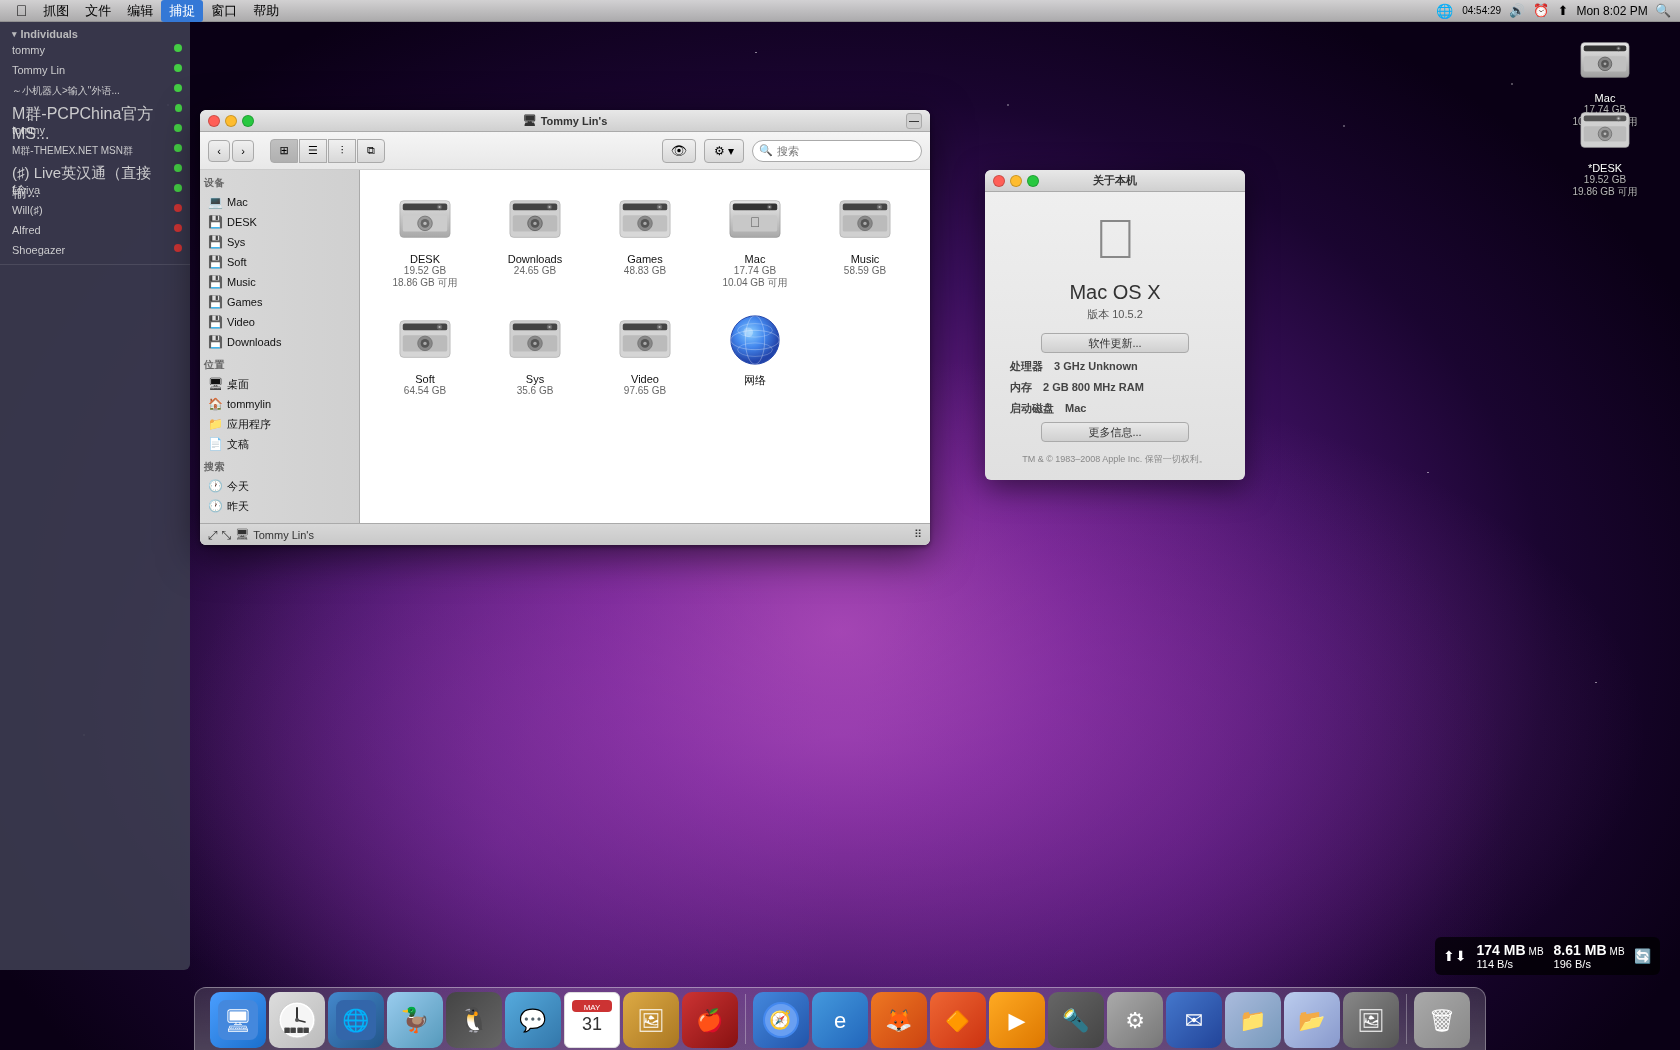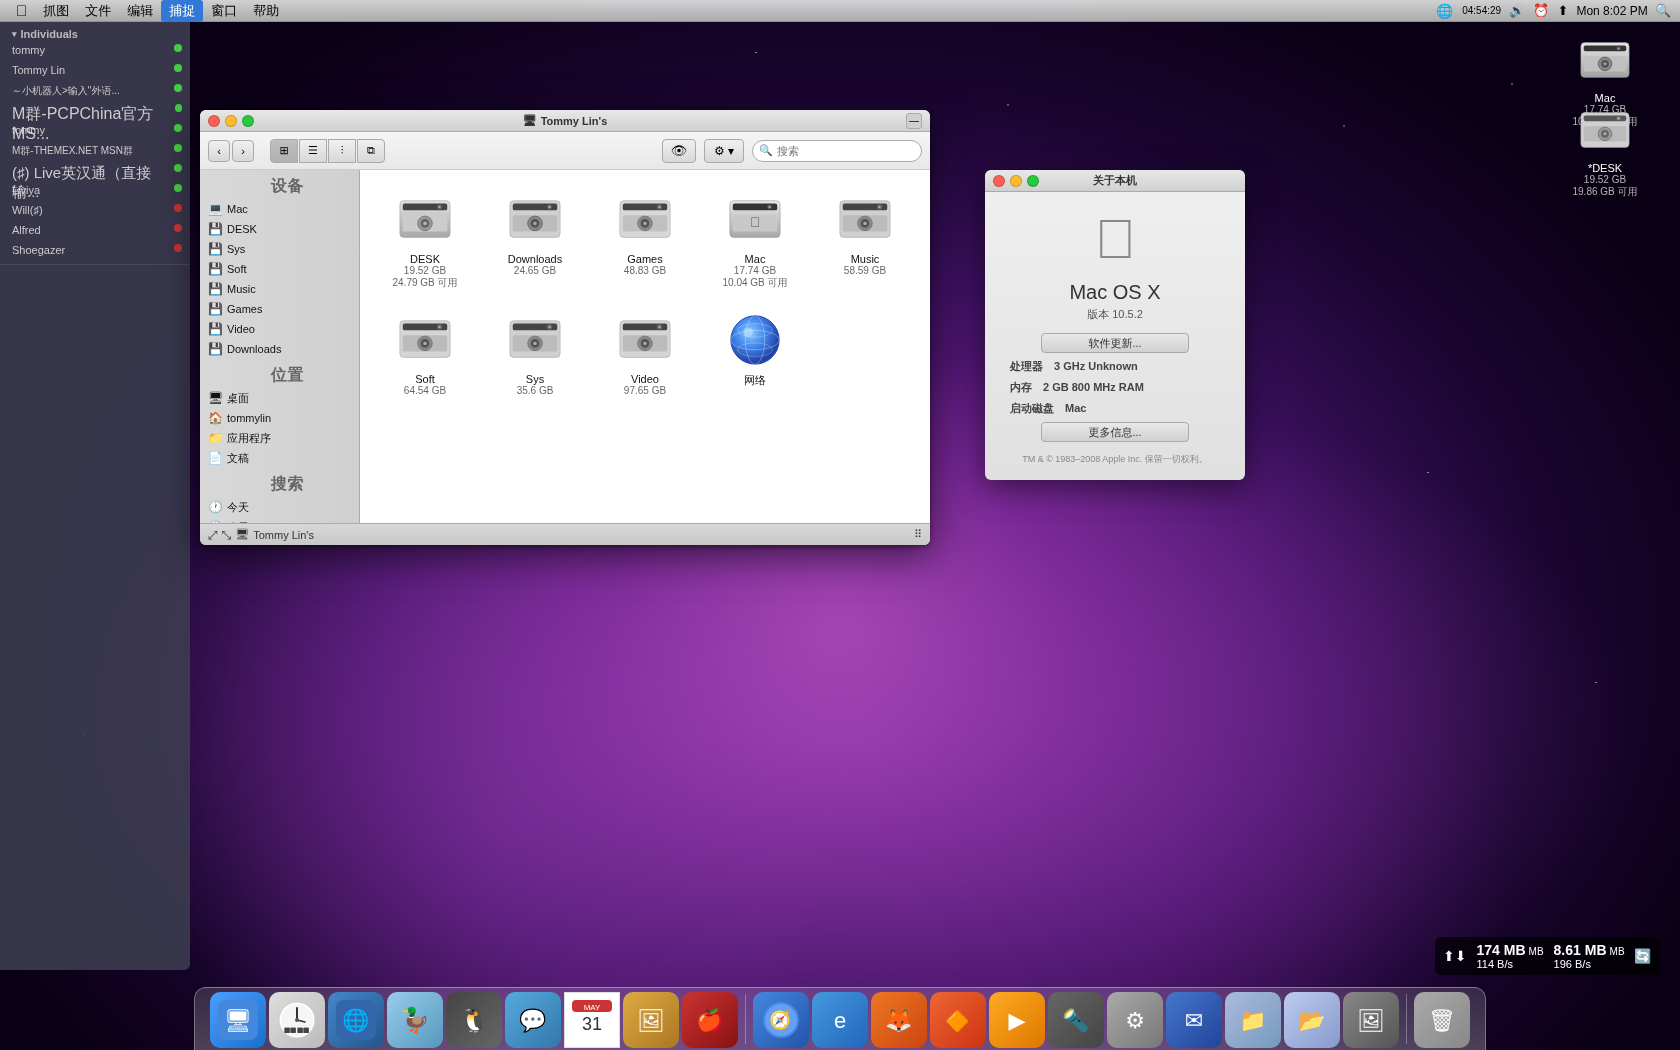--- a/index.html
+++ b/index.html
@@ -313,27 +313,26 @@
     
     .finder-sidebar {
       width: 160px;
       background: linear-gradient(to right, #d8d8d8 0%, #d0d0d0 100%);
       border-right: 1px solid #aaa;
       overflow-y: auto;
       font-size: 11px;
     }
 
     .sidebar-section-header {
-      padding: 6px 8px 2px 24px;
-      font-size: 16px;
+      padding: 6px 8px 2px 4px;
+      font-size: 10px;
       font-weight: 700;
       color: #666;
       text-transform: uppercase;
       letter-spacing: 0.5px;
-      text-align: center;
     }
 
     .sidebar-item {
       padding: 2px 8px;
       display: flex;
       align-items: center;
       gap: 5px;
       cursor: default;
       color: #111;
       height: 20px;
@@ -890,21 +889,21 @@
             <circle cx="45" cy="16.5" r="2.8" fill="#666" stroke="#444" stroke-width="0.5"></circle>
             <circle cx="45" cy="16.5" r="1.1" fill="#bbb"></circle>
             <rect x="7" y="25" width="46" height="17" rx="2" fill="#ccc"></rect>
             <circle cx="30" cy="33.5" r="7.5" fill="#999" stroke="#777" stroke-width="1"></circle>
             <circle cx="30" cy="33.5" r="4.5" fill="#666"></circle>
             <circle cx="30" cy="33.5" r="1.8" fill="#bbb"></circle>
           </svg>
         </div>
         <span class="file-name">DESK</span>
         <span class="file-size">19.52 GB</span>
-        <span class="file-size">24.79 GB 可用</span>
+        <span class="file-size">18.86 GB 可用</span>
       </div>
 
       <div class="file-item">
         <div class="file-icon">
           <svg viewBox="0 0 60 60" width="58" height="58" xmlns="http://www.w3.org/2000/svg">
             <rect x="4" y="10" width="52" height="38" rx="4" fill="#d0d0d0" stroke="#999" stroke-width="0.5"></rect>
             <rect x="7" y="13" width="46" height="7" rx="2" fill="#444"></rect>
             <circle cx="45" cy="16.5" r="2.8" fill="#666" stroke="#444" stroke-width="0.5"></circle>
             <circle cx="45" cy="16.5" r="1.1" fill="#bbb"></circle>
             <rect x="7" y="25" width="46" height="17" rx="2" fill="#bbb"></rect>
@@ -1139,21 +1138,21 @@
     </div>
   </div>
   <div class="dock-item">
     <div class="dock-icon" style="background:linear-gradient(135deg,#55aadd,#3377aa); border-radius:10px;">
       <svg width="40" height="40" viewBox="0 0 40 40">
         <text x="20" y="28" text-anchor="middle" font-size="22" fill="white">💬</text>
       </svg>
     </div>
   </div>
   <div class="dock-item">
-    <div class="dock-icon" style="background:white; border-radius:0; border:1px solid #ddd;">
+    <div class="dock-icon" style="background:white; border-radius:6px; border:1px solid #ddd;">
       <svg width="40" height="40" viewBox="0 0 40 40">
         <rect width="40" height="12" rx="4" fill="#cc3333"></rect>
         <text x="20" y="10" text-anchor="middle" font-size="8" fill="white">MAY</text>
         <text x="20" y="30" text-anchor="middle" font-size="18" fill="#333">31</text>
       </svg>
     </div>
   </div>
   <div class="dock-item">
     <div class="dock-icon" style="background:linear-gradient(135deg,#ddaa44,#aa7722); border-radius:10px;">
       <svg width="40" height="40" viewBox="0 0 40 40">

